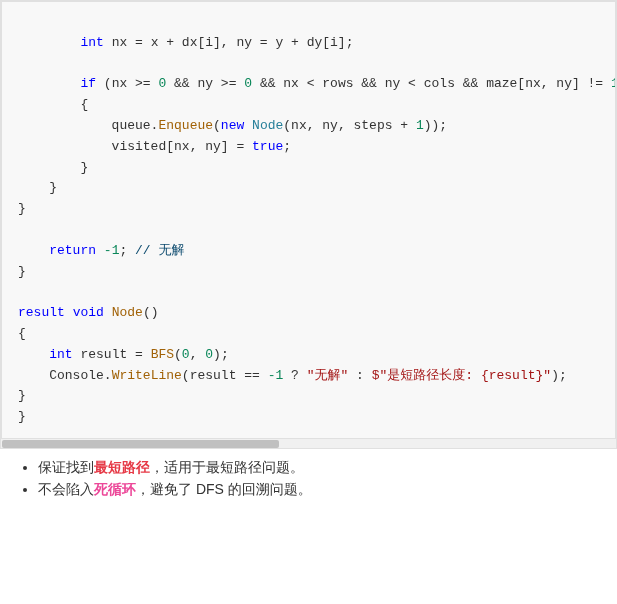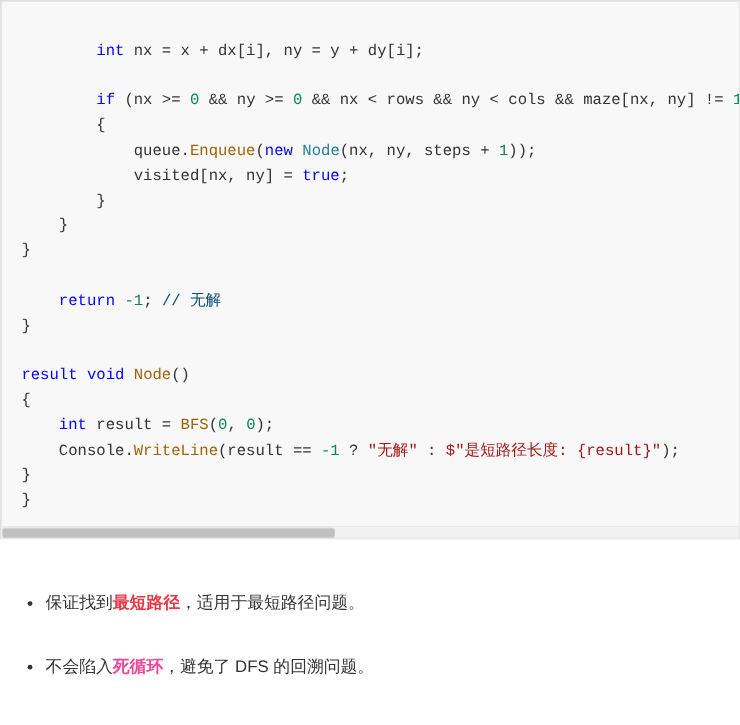--- a/index.html
+++ b/index.html
@@ -68,21 +68,20 @@
     ul.bullet-list {
       list-style: disc;
       padding-left: 22px;
       margin-bottom: 8px;
     }
 
     ul.bullet-list li {
       margin-bottom: 4px;
       font-size: 14px;
       color: #333;
-      margin-top: 35px;
     }
 
     .highlight-path { color: #e63946; font-weight: bold; }
     .highlight-dfs { color: #ec4899; font-weight: bold; }
     .highlight-space { color: #e63946; font-weight: bold; }
   </style>
 </head>
 <body>
 
 <div>

